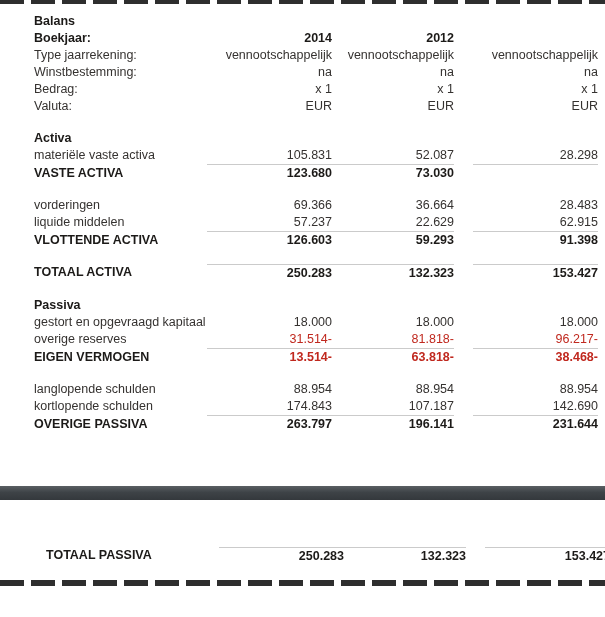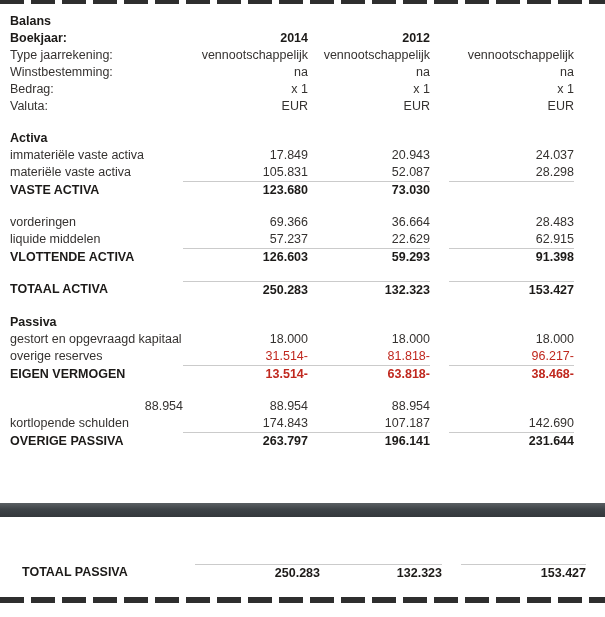--- a/index.html
+++ b/index.html
@@ -8,21 +8,21 @@
     background:#ffffff;
     font-family:"Liberation Sans", sans-serif;
     font-size:12.5px; line-height:17px; color:#353230;
   }
   .dashed-rule{
     background:repeating-linear-gradient(to right, var(--ink,#2e2e2e) 0 24px, rgba(0,0,0,0) 24px 31px);
   }
   #top-rule{height:4px;}
   #bottom-rule{height:6px; margin-top:15px;}
   .sheet{padding-left:10px; margin-top:9px;}
-  .row{display:grid; grid-template-columns:173px 100px 147px 144px; align-items:start;}
+  .row{display:grid; grid-template-columns:173px 100px 147px 144px; align-items:start;margin-left:24px;}
   .row.gap{margin-top:15px;}
   .row .label{white-space:normal;}
   .row .num{text-align:right;}
   .row .num span{display:inline-block; width:125px; text-align:right;}
   .row.bold{font-weight:bold; color:#1c1a18;}
   .row.red .num span{color:var(--red,#c0281e);}
   .row.rule-below .num span{border-bottom:1.5px solid #cbcbcb;}
   .row.rule-above .num span{border-top:1.5px solid #cbcbcb;}
   #divider-bar{
     height:14px; margin-top:53px;
@@ -71,26 +71,20 @@
         <div class="num"><span>EUR</span></div>
         <div class="num"><span>EUR</span></div>
         <div class="num"><span>EUR</span></div>
       </div>
       <div class="row gap bold">
         <div class="label">Activa</div>
         <div class="num"><span></span></div>
         <div class="num"><span></span></div>
         <div class="num"><span></span></div>
       </div>
-      <div class="row">
-        <div class="label">immateriële vaste activa</div>
-        <div class="num"><span>17.849</span></div>
-        <div class="num"><span>20.943</span></div>
-        <div class="num"><span>24.037</span></div>
-      </div>
       <div class="row rule-below">
         <div class="label">materiële vaste activa</div>
         <div class="num"><span>105.831</span></div>
         <div class="num"><span>52.087</span></div>
         <div class="num"><span>28.298</span></div>
       </div>
       <div class="row bold">
         <div class="label">VASTE ACTIVA</div>
         <div class="num"><span>123.680</span></div>
         <div class="num"><span>73.030</span></div>
@@ -137,20 +131,21 @@
         <div class="num"><span>81.818-</span></div>
         <div class="num"><span>96.217-</span></div>
       </div>
       <div class="row bold red">
         <div class="label">EIGEN VERMOGEN</div>
         <div class="num"><span>13.514-</span></div>
         <div class="num"><span>63.818-</span></div>
         <div class="num"><span>38.468-</span></div>
       </div>
       <div class="row gap">
+        <div class="label">langlopende schulden</div>
         <div class="num"><span>88.954</span></div>
         <div class="num"><span>88.954</span></div>
         <div class="num"><span>88.954</span></div>
       </div>
       <div class="row rule-below">
         <div class="label">kortlopende schulden</div>
         <div class="num"><span>174.843</span></div>
         <div class="num"><span>107.187</span></div>
         <div class="num"><span>142.690</span></div>
       </div>

